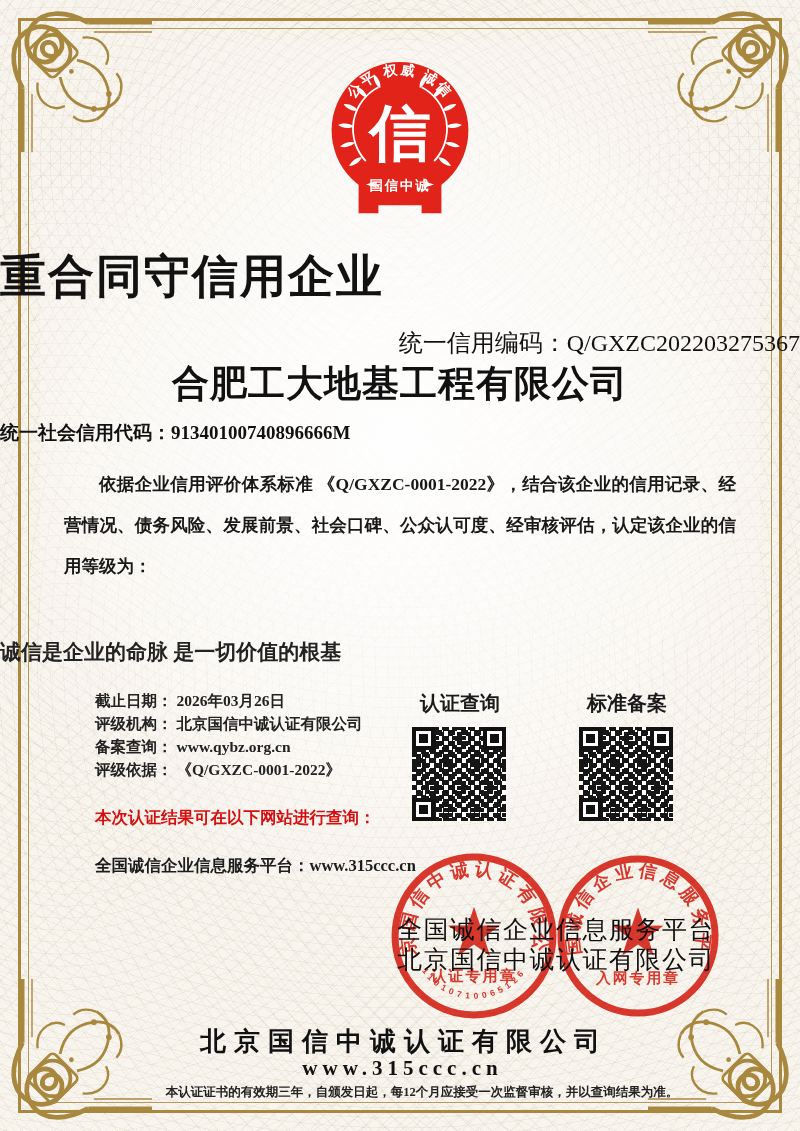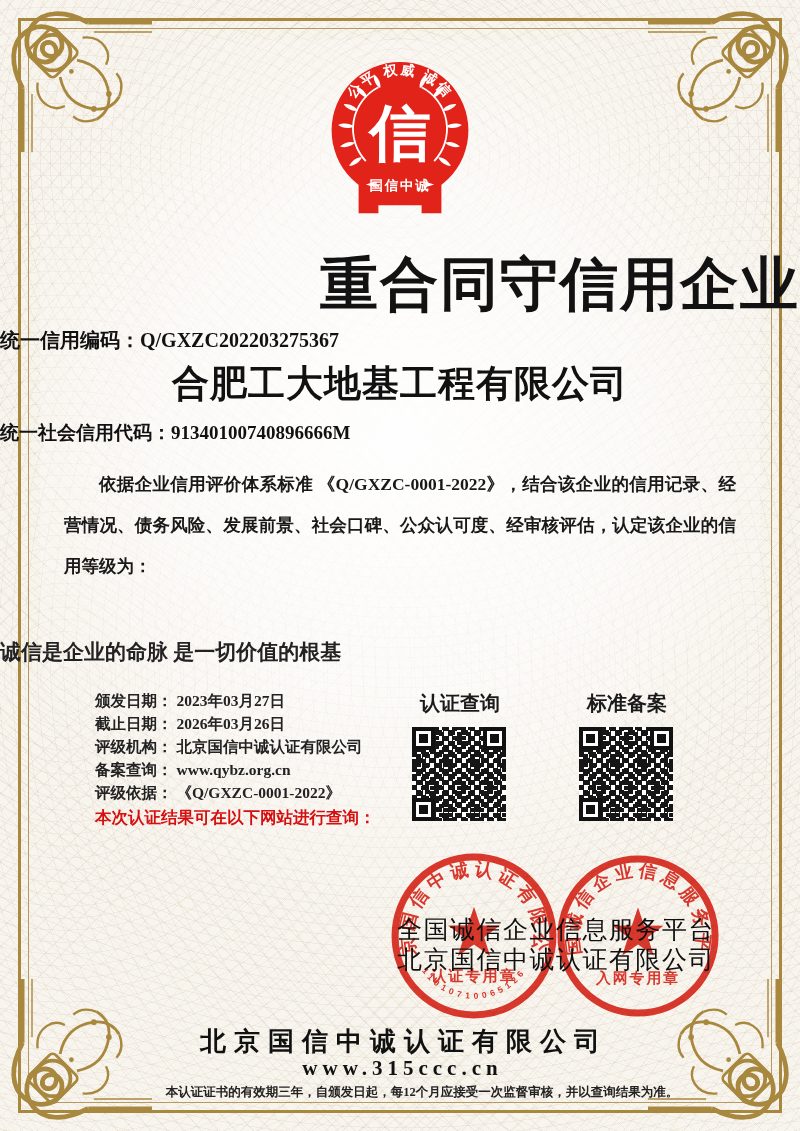--- a/index.html
+++ b/index.html
@@ -20,23 +20,23 @@
   .frame-outer{position:absolute;inset:18px;border:3px solid #a8873f;pointer-events:none;}
   .frame-inner{position:absolute;inset:28px;border:1px solid #b59a5e;pointer-events:none;}
   .corner{position:absolute;width:150px;height:150px;pointer-events:none;}
   .corner.tl{top:2px;left:2px}
   .corner.tr{top:2px;right:2px;transform:scaleX(-1)}
   .corner.bl{bottom:2px;left:2px;transform:scaleY(-1)}
   .corner.br{bottom:2px;right:2px;transform:scale(-1,-1)}
   
   .emblem{position:absolute;left:50%;top:50px;transform:translateX(-50%);width:180px;height:178px;}
   
-  .title{position:absolute;left:0;right:0;top:246px;text-align:right;
-    font-family:"Liberation Serif","DejaVu Serif",serif;font-weight:900;font-size:58px;letter-spacing:2px;color:#121212;}
-  .code-line{position:absolute;left:0;right:0;top:327px;text-align:left;font-weight:700;font-size:20px;
+  .title{position:absolute;left:0;right:0;top:246px;text-align:left;
+    font-family:"Liberation Serif","DejaVu Serif",serif;font-weight:900;font-size:46px;letter-spacing:2px;color:#121212;}
+  .code-line{position:absolute;left:0;right:0;top:327px;text-align:right;font-weight:400;font-size:24px;
     font-family:"Liberation Serif","DejaVu Serif",serif;color:#111;}
   .company{position:absolute;left:0;right:0;top:359px;text-align:center;
     font-family:"Liberation Serif","DejaVu Serif",serif;font-weight:900;font-size:37px;letter-spacing:1px;color:#111;}
   .social-line{position:absolute;left:0;right:0;top:420px;text-align:left;font-weight:700;font-size:19px;
     font-family:"Liberation Serif","DejaVu Serif",serif;color:#111;}
   .paragraph{position:absolute;left:64px;right:64px;top:464px;font-size:17.5px;font-weight:700;
     font-family:"Liberation Serif","DejaVu Serif",serif;line-height:2.35;text-align:justify;text-indent:2em;color:#181818;}
   .grade{position:absolute;left:0;right:0;top:537px;text-align:center;color:#e60012;
     font-weight:800;font-size:100px;letter-spacing:26px;text-indent:26px;line-height:1.0;
     font-family:"Liberation Sans","DejaVu Sans",sans-serif;}
@@ -180,24 +180,20 @@
   <div class="title">重合同守信用企业</div>
   <div class="code-line"><span>统一信用编码：</span><span>Q/GXZC202203275367</span></div>
   <div class="company">合肥工大地基工程有限公司</div>
   <div class="social-line"><span>统一社会信用代码：</span><span>91340100740896666M</span></div>
 
   <div class="paragraph">依据企业信用评价体系标准 《Q/GXZC-0001-2022》，结合该企业的信用记录、经营情况、债务风险、发展前景、社会口碑、公众认可度、经审核评估，认定该企业的信用等级为：</div>
   <div class="slogan">诚信是企业的命脉 是一切价值的根基</div>
 
   <div class="details">
     <div class="detail-row">
-        <span class="lab">颁发日期：</span>
-        <span>2023年03月27日</span>
-      </div>
-    <div class="detail-row">
         <span class="lab">截止日期：</span>
         <span>2026年03月26日</span>
       </div>
     <div class="detail-row">
         <span class="lab">评级机构：</span>
         <span>北京国信中诚认证有限公司</span>
       </div>
     <div class="detail-row">
         <span class="lab">备案查询：</span>
         <span>www.qybz.org.cn</span>
@@ -219,20 +215,21 @@
   <div class="qr-block right">
     <div class="qr-label">标准备案</div>
     <div class="qr">
         <i class="f1"></i>
         <i class="f2"></i>
         <i class="f3"></i>
       </div>
   </div>
 
   <div class="notice">本次认证结果可在以下网站进行查询：</div>
+  <div class="platform"><span>全国诚信企业信息服务平台：</span><span>www.315ccc.cn</span></div>
 
   <svg class="seal lft" viewBox="0 0 170 170">
     <circle cx="85" cy="85" r="78" fill="none" stroke="#dd2418" stroke-width="7"></circle>
     <path id="sealArcL" d="M30.6,110.4 A60,60 0 1 1 139.4,110.4" fill="none"></path>
     <text font-size="18" font-weight="bold" fill="#dd2418" letter-spacing="4.5" font-family="Liberation Serif, DejaVu Serif, serif">
       <textPath href="#sealArcL" startOffset="50%" text-anchor="middle">北京国信中诚认证有限公司</textPath>
     </text>
     <polygon points="85,56 91.2,74.5 110.7,74.7 95,86.2 100.9,104.8 85,93.5 69.1,104.8 75,86.2 59.3,74.7 78.8,74.5" fill="#dd2418"></polygon>
     <text x="85" y="129" text-anchor="middle" font-size="15" font-weight="bold" fill="#dd2418" letter-spacing="2" font-family="Liberation Serif, DejaVu Serif, serif">认证专用章</text>
     <path id="sealDigL" d="M34.2,120.6 A62,62 0 0 0 135.8,120.6" fill="none"></path>

